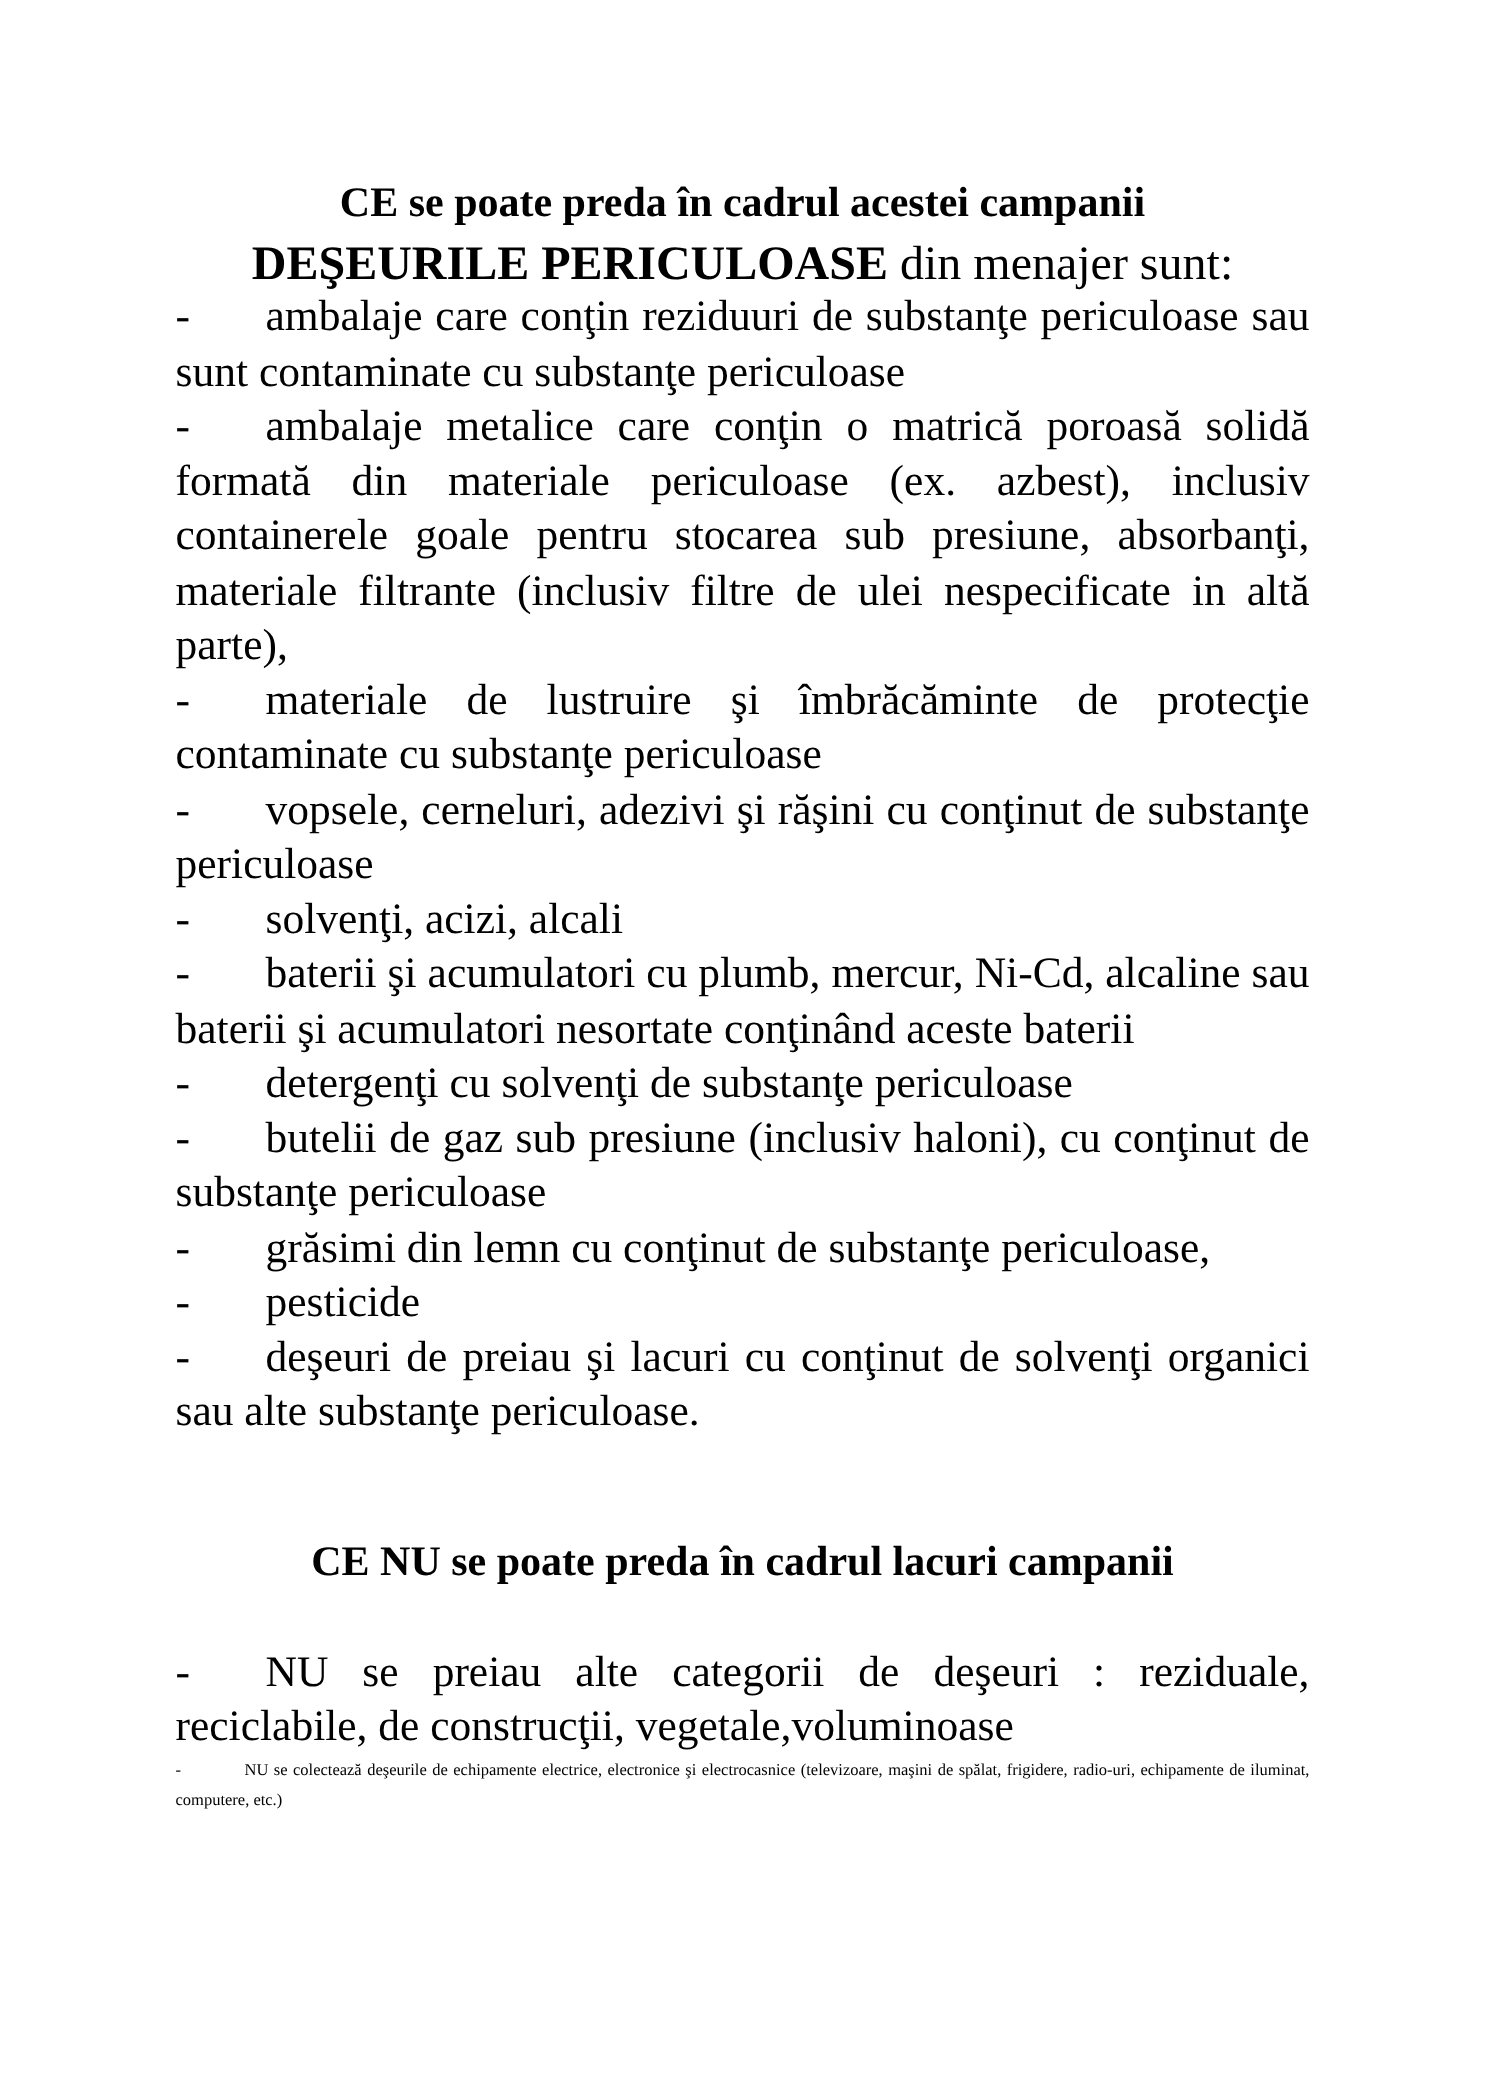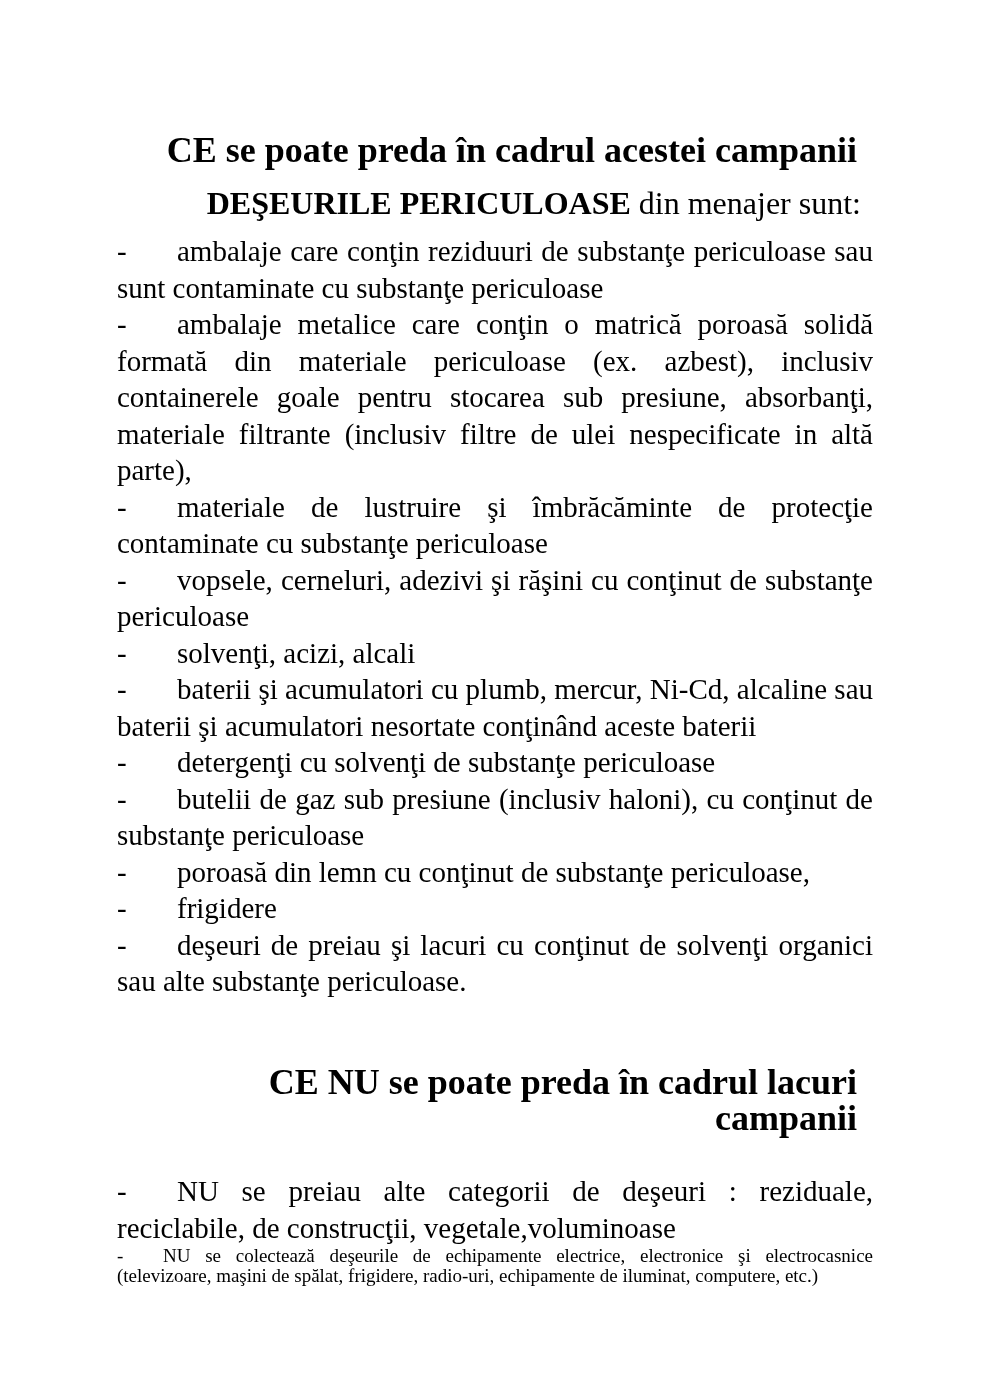--- a/index.html
+++ b/index.html
@@ -12,51 +12,51 @@
     width: 990px;
     height: 1400px;
     box-sizing: border-box;
     padding: 116px 117px 0 117px;
     background: #ffffff;
     color: #000000;
     font-family: "Liberation Serif", "DejaVu Serif", serif;
     overflow: hidden;
   }
   .heading {
-    font-size: 36px;
+    font-size: 28px;
     line-height: 36.5px;
     font-weight: bold;
-    margin: 16px;
-    text-align: right;
+    margin: 2px;
+    text-align: center;
   }
   .subheading {
     font-size: 32px;
     line-height: 36.5px;
-    margin: 12px;
-    text-align: right;
+    margin: 0;
+    text-align: center;
   }
   .subheading .bold-lead {
     font-weight: bold;
   }
   .bullet {
     font-size: 29px;
     line-height: 36.5px;
     margin: 0;
     text-align: justify;
   }
   .bullet .dash {
     display: inline-block;
     width: 60px;
   }
   .section2-heading {
     margin-top: 64px;
     margin-bottom: 36.5px;
   }
   .footnote {
-    font-size: 19px;
+    font-size: 11px;
     line-height: 20px;
     margin: 0;
     text-align: justify;
   }
   .footnote .dash {
     display: inline-block;
     width: 46px;
   }
 </style>
 </head>
@@ -70,22 +70,22 @@
 
   <div>
       <p class="bullet"><span class="dash">-</span><span>ambalaje care conţin reziduuri de substanţe periculoase sau sunt contaminate cu substanţe periculoase</span></p>
       <p class="bullet"><span class="dash">-</span><span>ambalaje metalice care conţin o matrică poroasă solidă formată din materiale periculoase (ex. azbest), inclusiv containerele goale pentru stocarea sub presiune, absorbanţi, materiale filtrante (inclusiv filtre de ulei nespecificate in altă parte),</span></p>
       <p class="bullet"><span class="dash">-</span><span>materiale de lustruire şi îmbrăcăminte de protecţie contaminate cu substanţe periculoase</span></p>
       <p class="bullet"><span class="dash">-</span><span>vopsele, cerneluri, adezivi şi răşini cu conţinut de substanţe periculoase</span></p>
       <p class="bullet"><span class="dash">-</span><span>solvenţi, acizi, alcali</span></p>
       <p class="bullet"><span class="dash">-</span><span>baterii şi acumulatori cu plumb, mercur, Ni-Cd, alcaline sau baterii şi acumulatori nesortate conţinând aceste baterii</span></p>
       <p class="bullet"><span class="dash">-</span><span>detergenţi cu solvenţi de substanţe periculoase</span></p>
       <p class="bullet"><span class="dash">-</span><span>butelii de gaz sub presiune (inclusiv haloni), cu conţinut de substanţe periculoase</span></p>
-      <p class="bullet"><span class="dash">-</span><span>poroasă din lemn cu conţinut de substanţe periculoase,</span></p>
-      <p class="bullet"><span class="dash">-</span><span>frigidere</span></p>
+      <p class="bullet"><span class="dash">-</span><span>grăsimi din lemn cu conţinut de substanţe periculoase,</span></p>
+      <p class="bullet"><span class="dash">-</span><span>pesticide</span></p>
       <p class="bullet"><span class="dash">-</span><span>deşeuri de preiau şi lacuri cu conţinut de solvenţi organici sau alte substanţe periculoase.</span></p>
     </div>
 
   <h2 class="heading section2-heading">CE NU se poate preda în cadrul lacuri campanii</h2>
 
   <div>
       <p class="bullet"><span class="dash">-</span><span>NU se preiau alte categorii de deşeuri : reziduale, reciclabile, de construcţii, vegetale,voluminoase</span></p>
     </div>
 
   <div>

